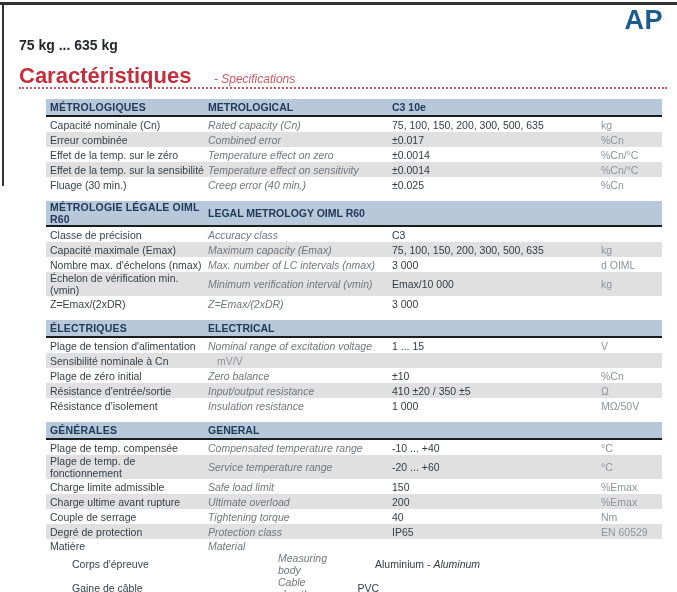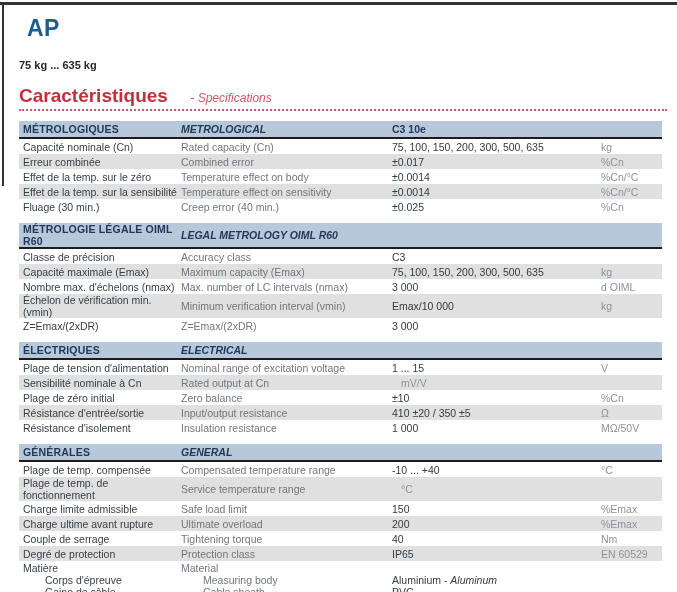--- a/index.html
+++ b/index.html
@@ -6,54 +6,55 @@
   body{
     width:677px;height:592px;background:#ffffff;overflow:hidden;position:relative;
     font-family:"Liberation Sans","DejaVu Sans",sans-serif;
     color:var(--label_dark,#363f47);
     -webkit-font-smoothing:antialiased;
   }
   .page-border-top{position:absolute;top:2px;left:0;width:677px;height:3px;background:#333333;}
   .page-border-left{position:absolute;top:2px;left:2px;width:2px;height:184px;background:#333333;}
   .content{position:absolute;left:19px;top:6px;width:644px;}
   h1{
-    margin:8px;font-size:23px;line-height:28px;font-weight:bold;letter-spacing:0.5px;
+    margin:0;font-size:27px;line-height:28px;font-weight:bold;letter-spacing:0.5px;
     color:var(--title_blue,#1b5d8f);
-  }
-  .range{margin-top:17px;font-size:11px;font-weight:bold;color:#26272b;height:14px;}
+    text-align:right;
+  }
+  .range{margin-top:3px;font-size:14px;font-weight:bold;color:#26272b;height:14px;}
   .heading{
     margin-top:12px;height:21px;padding-bottom:3px;width:648px;
     border-bottom:2px dotted var(--accent_red_light,#cb5863);
     white-space:nowrap;
   }
-  .heading .hfr{font-size:19px;font-weight:bold;color:var(--accent_red,#c42f3d);}
+  .heading .hfr{font-size:22px;font-weight:bold;color:var(--accent_red,#c42f3d);}
   .heading .hen{font-size:12px;font-style:italic;color:var(--accent_red_light,#cb5863);margin-left:18px;}
   #spec-table{margin-top:10px;width:643px;font-size:10.5px;}
-  .sec{margin-bottom:9px;}
+  .sec{margin-bottom:9px;margin-left:27px;}
   .row{
     display:grid;grid-template-columns:158px 1fr 200px 70px;
     align-items:center;min-height:15px;padding:0 0 0 4px;
   }
   .head{
     background:var(--header_bg,#b6c8d9);
     border-bottom:2.5px solid #1c1c1c;
     min-height:16px;color:var(--header_text,#22395a);
   }
   .head .hfr2{font-weight:bold;letter-spacing:0.2px;}
-  .head .hen2{font-weight:bold;font-style:italic;}
+  .head .hen2{font-weight:bold;}
   .head .hval{font-weight:bold;text-align:left;padding-right:8px;color:var(--header_text,#22395a);}
   .alt{background:var(--stripe_gray,#e0e0e0);}
   .c2{font-style:normal;}
-  .en{color:var(--muted_gray,#71777d);}
+  .en{font-style:italic;color:var(--muted_gray,#71777d);}
   .val{text-align:left;padding-right:8px;color:#333c43;}
   .vit{font-style:italic;}
   .unit{color:var(--unit_gray,#8d939a);padding-left:9px;}
   .ind{padding-left:22px;}
   .group{min-height:13px;}
-  .child{min-height:12px;}
+  .child{min-height:12px;gap:48px;}
   .thick{border-bottom:3px solid #1f1f1f;margin-bottom:4px;}
 </style>
 </head>
 <body>
 
 <div class="page-border-top"></div>
 <div class="page-border-left"></div>
 
 <div class="content">
   <h1>AP</h1>
@@ -79,21 +80,21 @@
           <div class="c4 unit">kg</div>
         </div>
         <div class="row alt">
           <div class="c1 frl">Erreur combinée</div>
           <div class="c2 en">Combined error</div>
           <div class="c3 val">±0.017</div>
           <div class="c4 unit">%Cn</div>
         </div>
         <div class="row">
           <div class="c1 frl">Effet de la temp. sur le zéro</div>
-          <div class="c2 en">Temperature effect on body</div>
+          <div class="c2 en">Temperature effect on zero</div>
           <div class="c3 val">±0.0014</div>
           <div class="c4 unit">%Cn/°C</div>
         </div>
         <div class="row alt">
           <div class="c1 frl">Effet de la temp. sur la sensibilité</div>
           <div class="c2 en">Temperature effect on sensitivity</div>
           <div class="c3 val">±0.0014</div>
           <div class="c4 unit">%Cn/°C</div>
         </div>
         <div class="row">
@@ -149,21 +150,20 @@
           <div class="c4 unit"></div>
         </div>
         <div class="row">
           <div class="c1 frl">Plage de tension d'alimentation</div>
           <div class="c2 en">Nominal range of excitation voltage</div>
           <div class="c3 val">1 ... 15</div>
           <div class="c4 unit">V</div>
         </div>
         <div class="row alt">
           <div class="c1 frl">Sensibilité nominale à Cn</div>
-          <div class="c2 en">Rated output at Cn</div>
           <div class="c4 unit">mV/V</div>
         </div>
         <div class="row">
           <div class="c1 frl">Plage de zéro initial</div>
           <div class="c2 en">Zero balance</div>
           <div class="c3 val">±10</div>
           <div class="c4 unit">%Cn</div>
         </div>
         <div class="row alt">
           <div class="c1 frl">Résistance d'entrée/sortie</div>
@@ -187,20 +187,21 @@
         </div>
         <div class="row">
           <div class="c1 frl">Plage de temp. compensée</div>
           <div class="c2 en">Compensated temperature range</div>
           <div class="c3 val">-10 ... +40</div>
           <div class="c4 unit">°C</div>
         </div>
         <div class="row alt">
           <div class="c1 frl">Plage de temp. de fonctionnement</div>
           <div class="c2 en">Service temperature range</div>
+          <div class="c3 val">-20 ... +60</div>
           <div class="c4 unit">°C</div>
         </div>
         <div class="row">
           <div class="c1 frl">Charge limite admissible</div>
           <div class="c2 en">Safe load limit</div>
           <div class="c3 val">150</div>
           <div class="c4 unit">%Emax</div>
         </div>
         <div class="row alt">
           <div class="c1 frl">Charge ultime avant rupture</div>

